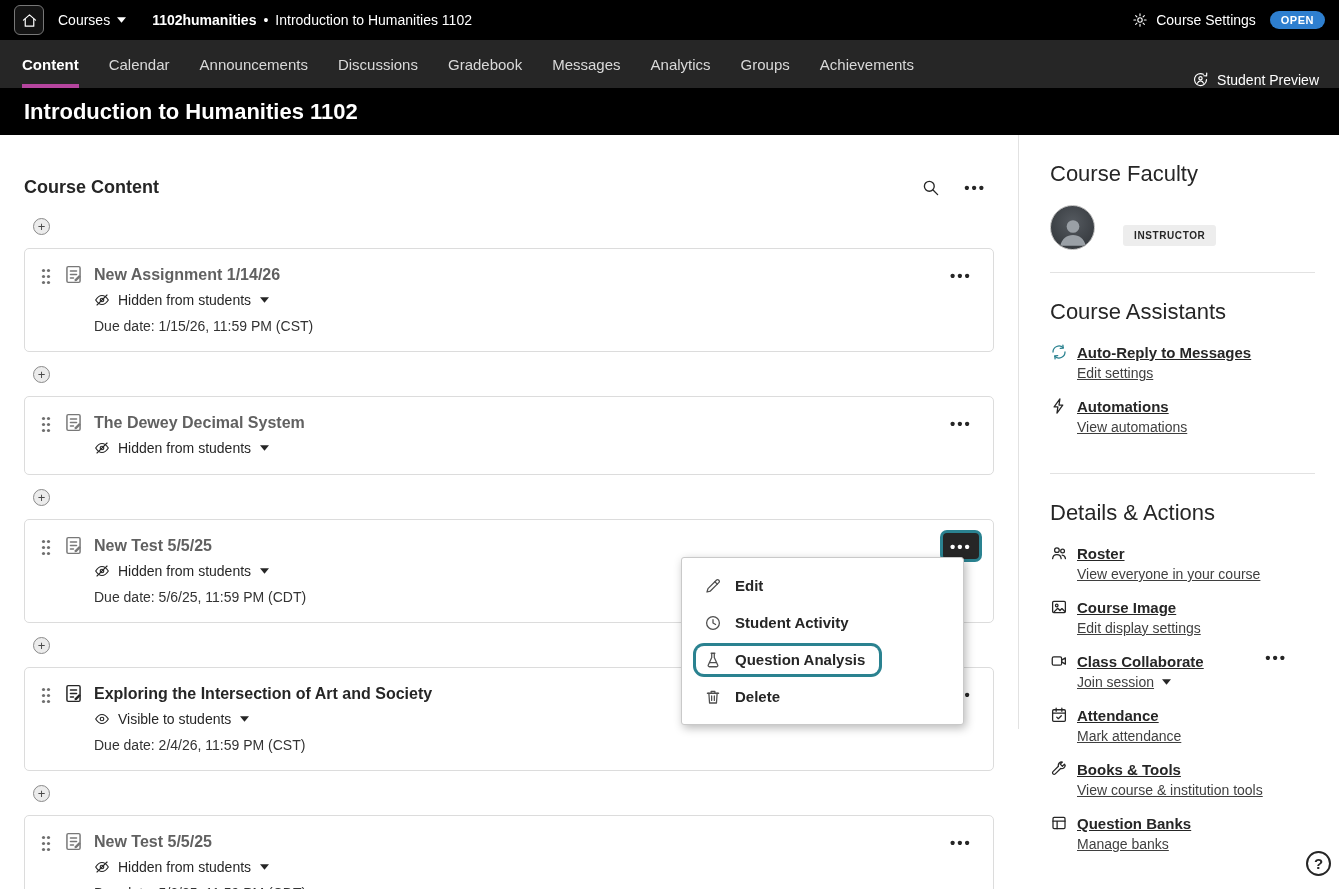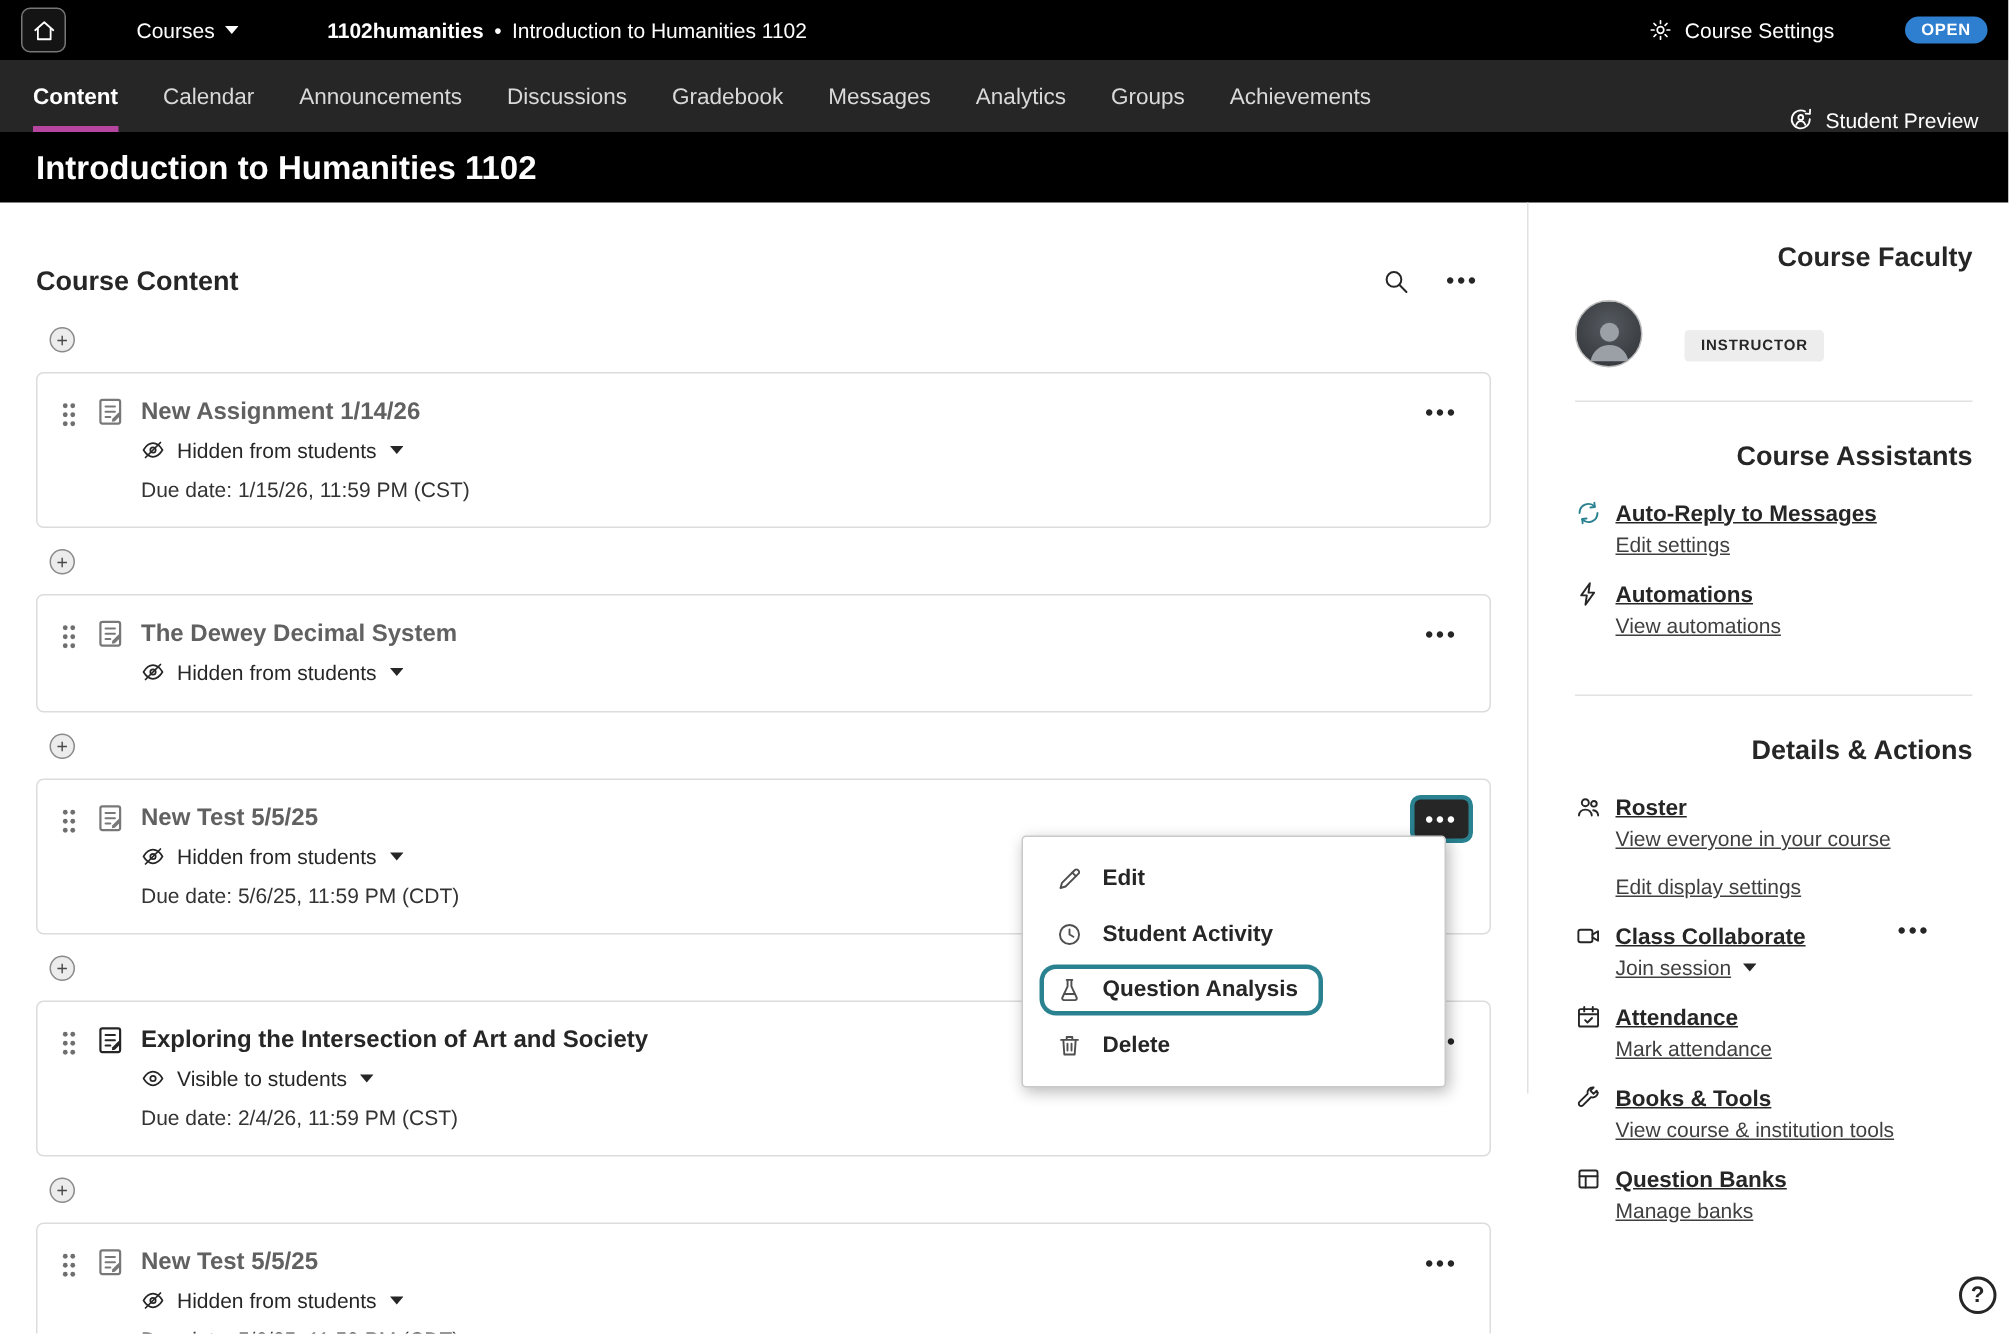--- a/index.html
+++ b/index.html
@@ -9,21 +9,21 @@
   *{box-sizing:border-box;margin:0;padding:0;font-family:"Liberation Sans",sans-serif;}
   html,body{width:1339px;height:889px;overflow:hidden;background:#fff;color:var(--ink);}
   body{position:relative;}
   .icn{display:inline-flex;align-items:center;justify-content:center;}
   .icn svg{display:block;}
   .dots{font-weight:700;letter-spacing:2px;font-size:15px;line-height:1;}
   a{cursor:pointer;}
 
   
   .topbar{height:40px;background:#000;display:flex;align-items:center;justify-content:space-between;padding:0 14px;color:#fff;}
-  .tb-left,.tb-right{display:flex;align-items:center;gap:33px;}
+  .tb-left,.tb-right{display:flex;align-items:center;}
   .home-btn{width:30px;height:30px;border:1px solid #777;border-radius:6px;background:#141414;display:flex;align-items:center;justify-content:center;color:#fff;cursor:pointer;margin-right:14px;}
   .courses-dd{display:flex;align-items:center;gap:7px;background:none;border:none;color:#fff;font-size:14px;cursor:pointer;margin-right:26px;}
   .breadcrumb{font-size:14px;display:flex;align-items:center;gap:7px;}
   .bc-id{font-weight:700;cursor:pointer;}
   .settings{display:flex;align-items:center;gap:8px;font-size:14px;cursor:pointer;color:#fff;}
   .open-badge{margin-left:14px;background:var(--open-blue);color:#fff;font-size:11px;font-weight:700;letter-spacing:.5px;padding:3px 11px;border-radius:11px;cursor:pointer;}
 
   
   .tabsbar{height:48px;background:#262626;display:flex;align-items:flex-end;justify-content:space-between;padding:0 14px;}
   #nav-tabs{display:flex;height:100%;align-items:stretch;}
@@ -66,21 +66,21 @@
   .ctx-item{height:37px;display:flex;align-items:center;padding:0 14px;cursor:pointer;}
   .ctx-inner{display:inline-flex;align-items:center;gap:13px;padding:5px 14px 5px 8px;border-radius:8px;color:var(--ink);}
   .ctx-inner .icn{color:#4f4f4f;}
   .ctx-label{font-size:15px;}
   .ctx-item.highlighted .ctx-inner{box-shadow:0 0 0 3px var(--teal);}
 
   
   .sidebar{flex:1;border-left:1px solid var(--divider);padding:0 24px 0 31px;}
   .side-section{padding:26px 0 22px 0;}
   .side-section + .side-section{border-top:1px solid var(--divider);}
-  .side-section h3{font-size:18px;font-weight:700;margin-bottom:18px;text-align:right;}
+  .side-section h3{font-size:22px;font-weight:400;margin-bottom:18px;}
   .faculty-row{display:flex;align-items:flex-end;gap:28px;}
   .avatar{width:45px;height:45px;border-radius:50%;background:radial-gradient(circle at 50% 38%,#555a60,#2e3236);border:1px solid #bbb;display:flex;align-items:flex-end;justify-content:center;overflow:hidden;}
   .role-badge{background:#ededed;color:var(--ink);font-size:10px;font-weight:700;letter-spacing:.6px;padding:5px 11px;border-radius:3px;margin-bottom:4px;}
   .side-item{margin-bottom:16px;}
   .si-head{display:flex;align-items:center;gap:9px;position:relative;}
   .si-head .icn{color:var(--ink);}
   .si-head .icn.teal{color:var(--teal);}
   .si-title{font-size:15px;font-weight:700;text-decoration:underline;}
   .si-menu{position:absolute;right:28px;top:-2px;background:none;border:none;color:var(--ink);cursor:pointer;}
   .si-linkrow{margin:4px 0 0 27px;display:flex;align-items:center;gap:7px;}
@@ -467,20 +467,31 @@
               </span>
       <span class="si-title">Roster</span>
 
     </div>
     <div class="si-linkrow">
       <a class="si-link">View everyone in your course</a>
 
     </div>
   </div>
           <div class="side-item">
+    <div class="si-head">
+      <span class="icn ">
+                <svg viewBox="0 0 24 24" width="18" height="18" fill="none" stroke="currentColor" stroke-width="1.7" stroke-linecap="round" stroke-linejoin="round">
+                  <rect x="3.5" y="4.5" width="17" height="15" rx="1.5"></rect>
+                  <circle cx="9" cy="10" r="1.7"></circle>
+                  <path d="M5.5 18.5l4.8-4.8 3 3 2.6-2.6 3.6 3.6"></path>
+                </svg>
+              </span>
+      <span class="si-title">Course Image</span>
+
+    </div>
     <div class="si-linkrow">
       <a class="si-link">Edit display settings</a>
 
     </div>
   </div>
           <div class="side-item">
     <div class="si-head">
       <span class="icn ">
                 <svg viewBox="0 0 24 24" width="18" height="18" fill="none" stroke="currentColor" stroke-width="1.7" stroke-linecap="round" stroke-linejoin="round">
                   <rect x="3" y="6.5" width="12.5" height="11" rx="2"></rect>

